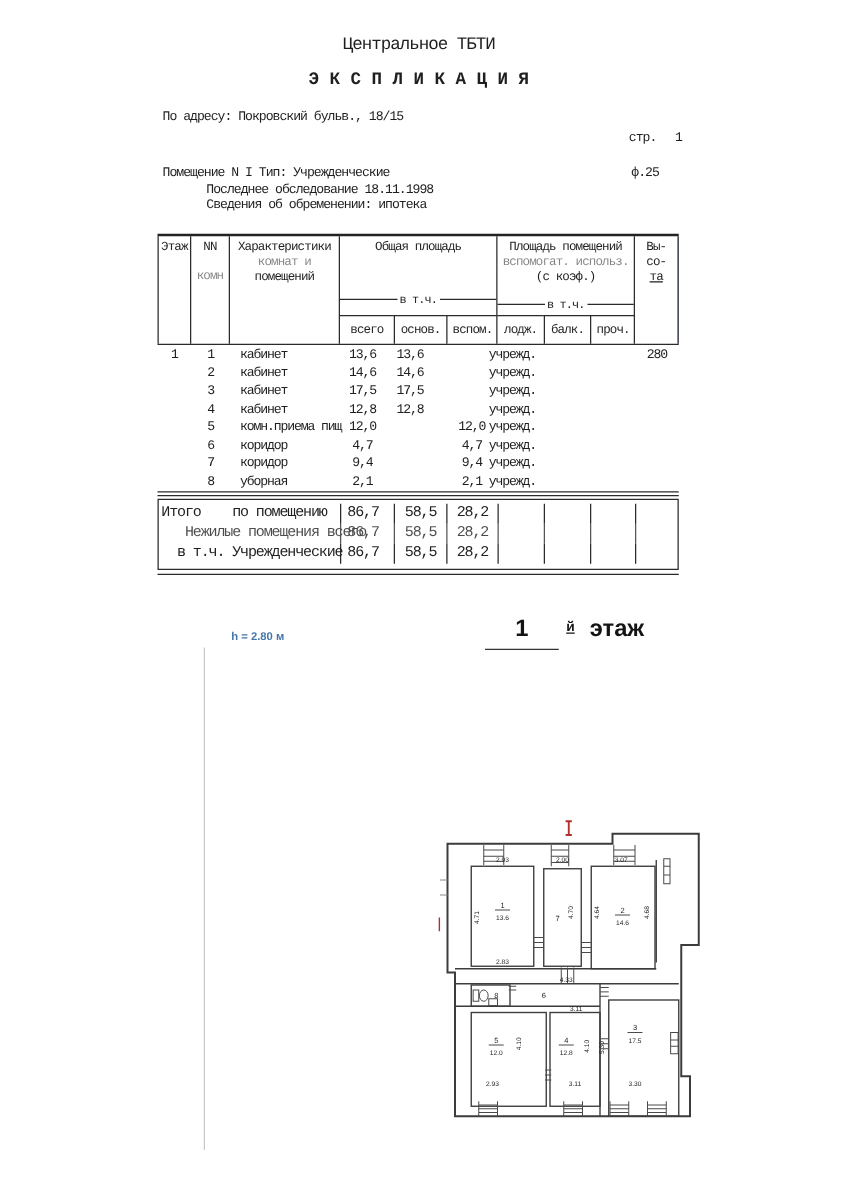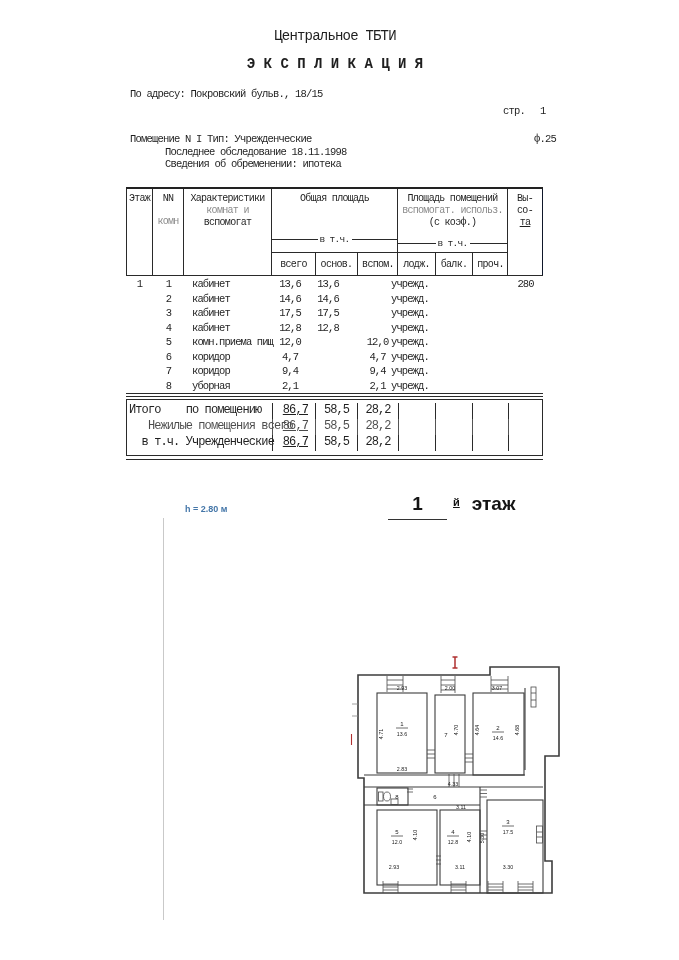--- a/index.html
+++ b/index.html
@@ -41,21 +41,21 @@
   .c-main{text-align:center;padding-right:16px;}
   .c-aux{text-align:center;}
   .c-use{white-space:nowrap;position:relative;left:-7px;}
   .c-height{text-align:center;}
   
   #sep{position:absolute;left:0;top:206px;width:417px;height:4px;border-top:1px solid #2a2a2a;border-bottom:1px solid #2a2a2a;box-sizing:border-box;}
   #totals{position:absolute;left:0;top:212px;width:417px;height:57px;border:1px solid #2a2a2a;box-sizing:border-box;padding-top:3px;}
   .trow{display:grid;grid-template-columns:145px 43px 42px 41px 37px 37px 36px 33px;height:16px;line-height:15px;font-size:12px;letter-spacing:-0.9px;}
   .trow span{box-sizing:border-box;}
   .t-label{padding-left:2px;white-space:pre;}
-  .t-total{text-align:right;padding-right:7px;border-left:1px solid #2a2a2a;text-decoration:underline;}
+  .t-total{text-align:center;padding-right:7px;border-left:1px solid #2a2a2a;}
   .t-main{text-align:center;border-left:1px solid #2a2a2a;}
   .t-aux{text-align:center;border-left:1px solid #2a2a2a;}
   .t-sp{border-left:1px solid #2a2a2a;}
   #bottom2{position:absolute;left:0;top:272px;width:417px;height:0;border-top:1.5px solid #2a2a2a;}
 
   
   #h-note{position:absolute;left:185px;top:504px;font-family:"Liberation Sans","DejaVu Sans",sans-serif;
           font-size:9px;font-weight:bold;}
   #floor-line{position:absolute;left:388px;top:493px;font-family:"Liberation Sans","DejaVu Sans",sans-serif;color:#141414;}
   #floor-num{display:inline-block;width:59px;text-align:center;font-size:19px;font-weight:bold;border-bottom:1.5px solid #333;padding-bottom:4px;}
@@ -79,37 +79,37 @@
 
 <div id="page">
 
   <div class="abs mono t11 center" style="left:130px;top:30px;width:410px;">Центральное ТБТИ</div>
   <div class="abs mono t11 bold center" style="left:130px;top:58px;width:410px;letter-spacing:0;">Э К С П Л И К А Ц И Я</div>
   <div class="abs mono t10" style="left:130px;top:88px;">По адресу: Покровский бульв., 18/15</div>
   <div class="abs mono t10" style="left:503px;top:105px;">
     <span>стр.</span><span style="margin-left:15px;">1</span>
   </div>
   <div class="abs mono t10" style="left:130px;top:133px;">Помещение N I Тип: Учрежденческие</div>
-  <div class="abs mono t10" style="left:534px;top:133px;">ф.25</div>
+  <div class="abs mono t10" style="left:505px;top:133px;">ф.25</div>
   <div class="abs mono t10" style="left:165px;top:146px;">Последнее обследование 18.11.1998</div>
   <div class="abs mono t10" style="left:165px;top:158px;">Сведения об обременении: ипотека</div>
 
   <div id="expl-table" class="mono">
     <div id="thead">
       <div class="hcell" id="h-floor">
         <div class="lbl">Этаж</div>
       </div>
       <div class="hcell" id="h-nn">
         <div class="lbl">NN</div>
         <div class="lbl faded" style="margin-top:11px;">комн</div>
       </div>
       <div class="hcell" id="h-char">
         <div class="lbl">Характеристики</div>
         <div class="lbl faded" style="margin-top:0;">комнат и</div>
-        <div class="lbl" style="margin-top:0;">вспомогат</div>
+        <div class="lbl" style="margin-top:0;">помещений</div>
       </div>
       <div class="hcell" id="h-gtotal">
         <div class="lbl">Общая площадь</div>
         <div class="incl-row" style="top:44px;">
           <span class="ln"></span>
           <span class="tx">в т.ч.</span>
           <span class="ln"></span>
         </div>
         <div class="subrow" style="width:126px;">
           <span style="width:43px;">всего</span>

